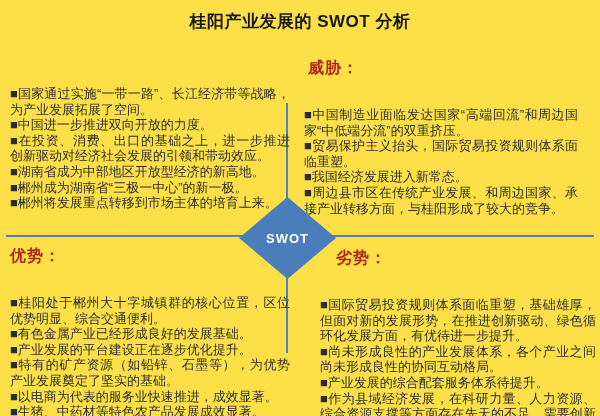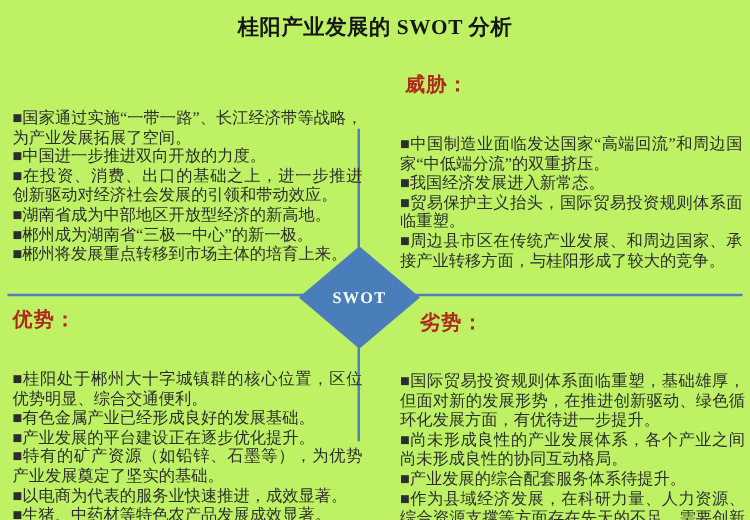--- a/index.html
+++ b/index.html
@@ -1,22 +1,22 @@
 <!DOCTYPE html>
 <html><head>
 <meta charset="utf-8">
 <style>
   html, body { margin: 0; padding: 0; background: #ffffff; }
   .canvas {
     position: relative;
     width: 600px;
     height: 416px;
-    background: #bef264;
+    background: #fde047;
     overflow: hidden;
-    font-family: Liberation Serif, serif;
+    font-family: Liberation Sans, sans-serif;
   }
   .page-title {
     position: absolute;
     top: 10px;
     left: 0;
     width: 100%;
     margin: 0;
     text-align: center;
     font-size: 17px;
     font-weight: bold;
@@ -68,21 +68,21 @@
   }
   .items {
     margin-top: 28px;
     font-size: 13px;
     line-height: 15.6px;
     color: #2d2d2d;
     text-align: justify;
   }
   .bullet-item { margin: 0; }
   .tl { left: 10px; top: 58px;  width: 280px; }
-  .tr { left: 320px; top: 58px; width: 274px; }
+  .tr { left: 304px; top: 58px; width: 274px; }
   .bl { left: 10px; top: 246px; width: 280px; }
   .br { left: 320px; top: 248px; width: 276px; }
   .tr h2 { margin-left: 4px; }
   .br h2 { margin-left: 16px; }
 </style>
 </head>
 <body>
 
 <div class="canvas">
 
@@ -103,22 +103,22 @@
         <div class="bullet-item">■湖南省成为中部地区开放型经济的新高地。</div>
         <div class="bullet-item">■郴州成为湖南省“三极一中心”的新一极。</div>
         <div class="bullet-item">■郴州将发展重点转移到市场主体的培育上来。</div>
       </div>
   </section>
 
   <section class="quad tr">
     <h2>威胁：</h2>
     <div class="items">
         <div class="bullet-item">■中国制造业面临发达国家“高端回流”和周边国家“中低端分流”的双重挤压。</div>
+        <div class="bullet-item">■贸易保护主义抬头，国际贸易投资规则体系面临重塑。</div>
         <div class="bullet-item">■我国经济发展进入新常态。</div>
-        <div class="bullet-item">■贸易保护主义抬头，国际贸易投资规则体系面临重塑。</div>
         <div class="bullet-item">■周边县市区在传统产业发展、和周边国家、承接产业转移方面，与桂阳形成了较大的竞争。</div>
       </div>
   </section>
 
   <section class="quad bl">
     <h2>优势：</h2>
     <div class="items">
         <div class="bullet-item">■桂阳处于郴州大十字城镇群的核心位置，区位优势明显、综合交通便利。</div>
         <div class="bullet-item">■有色金属产业已经形成良好的发展基础。</div>
         <div class="bullet-item">■产业发展的平台建设正在逐步优化提升。</div>

